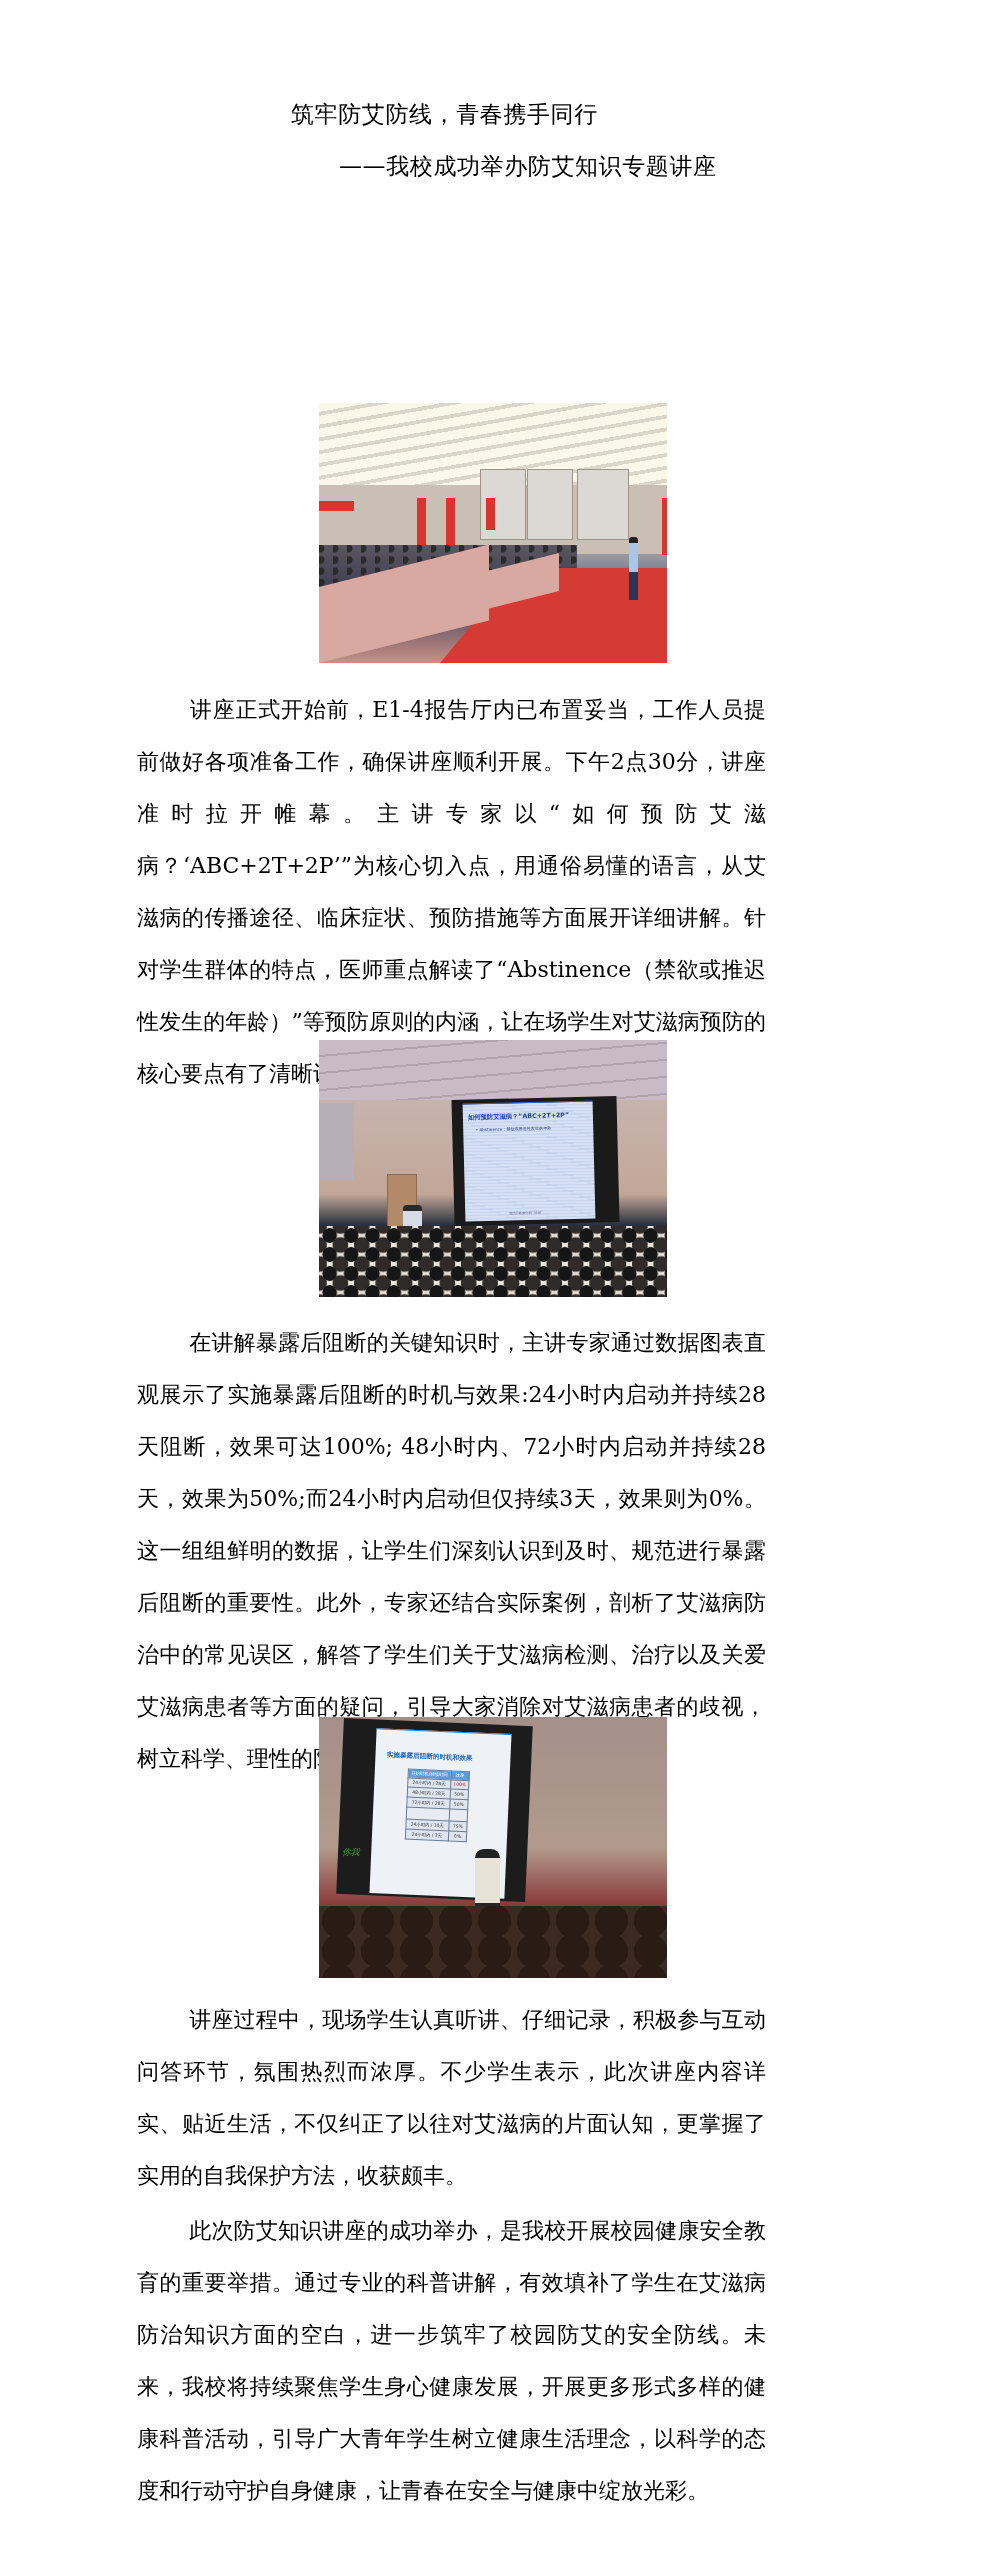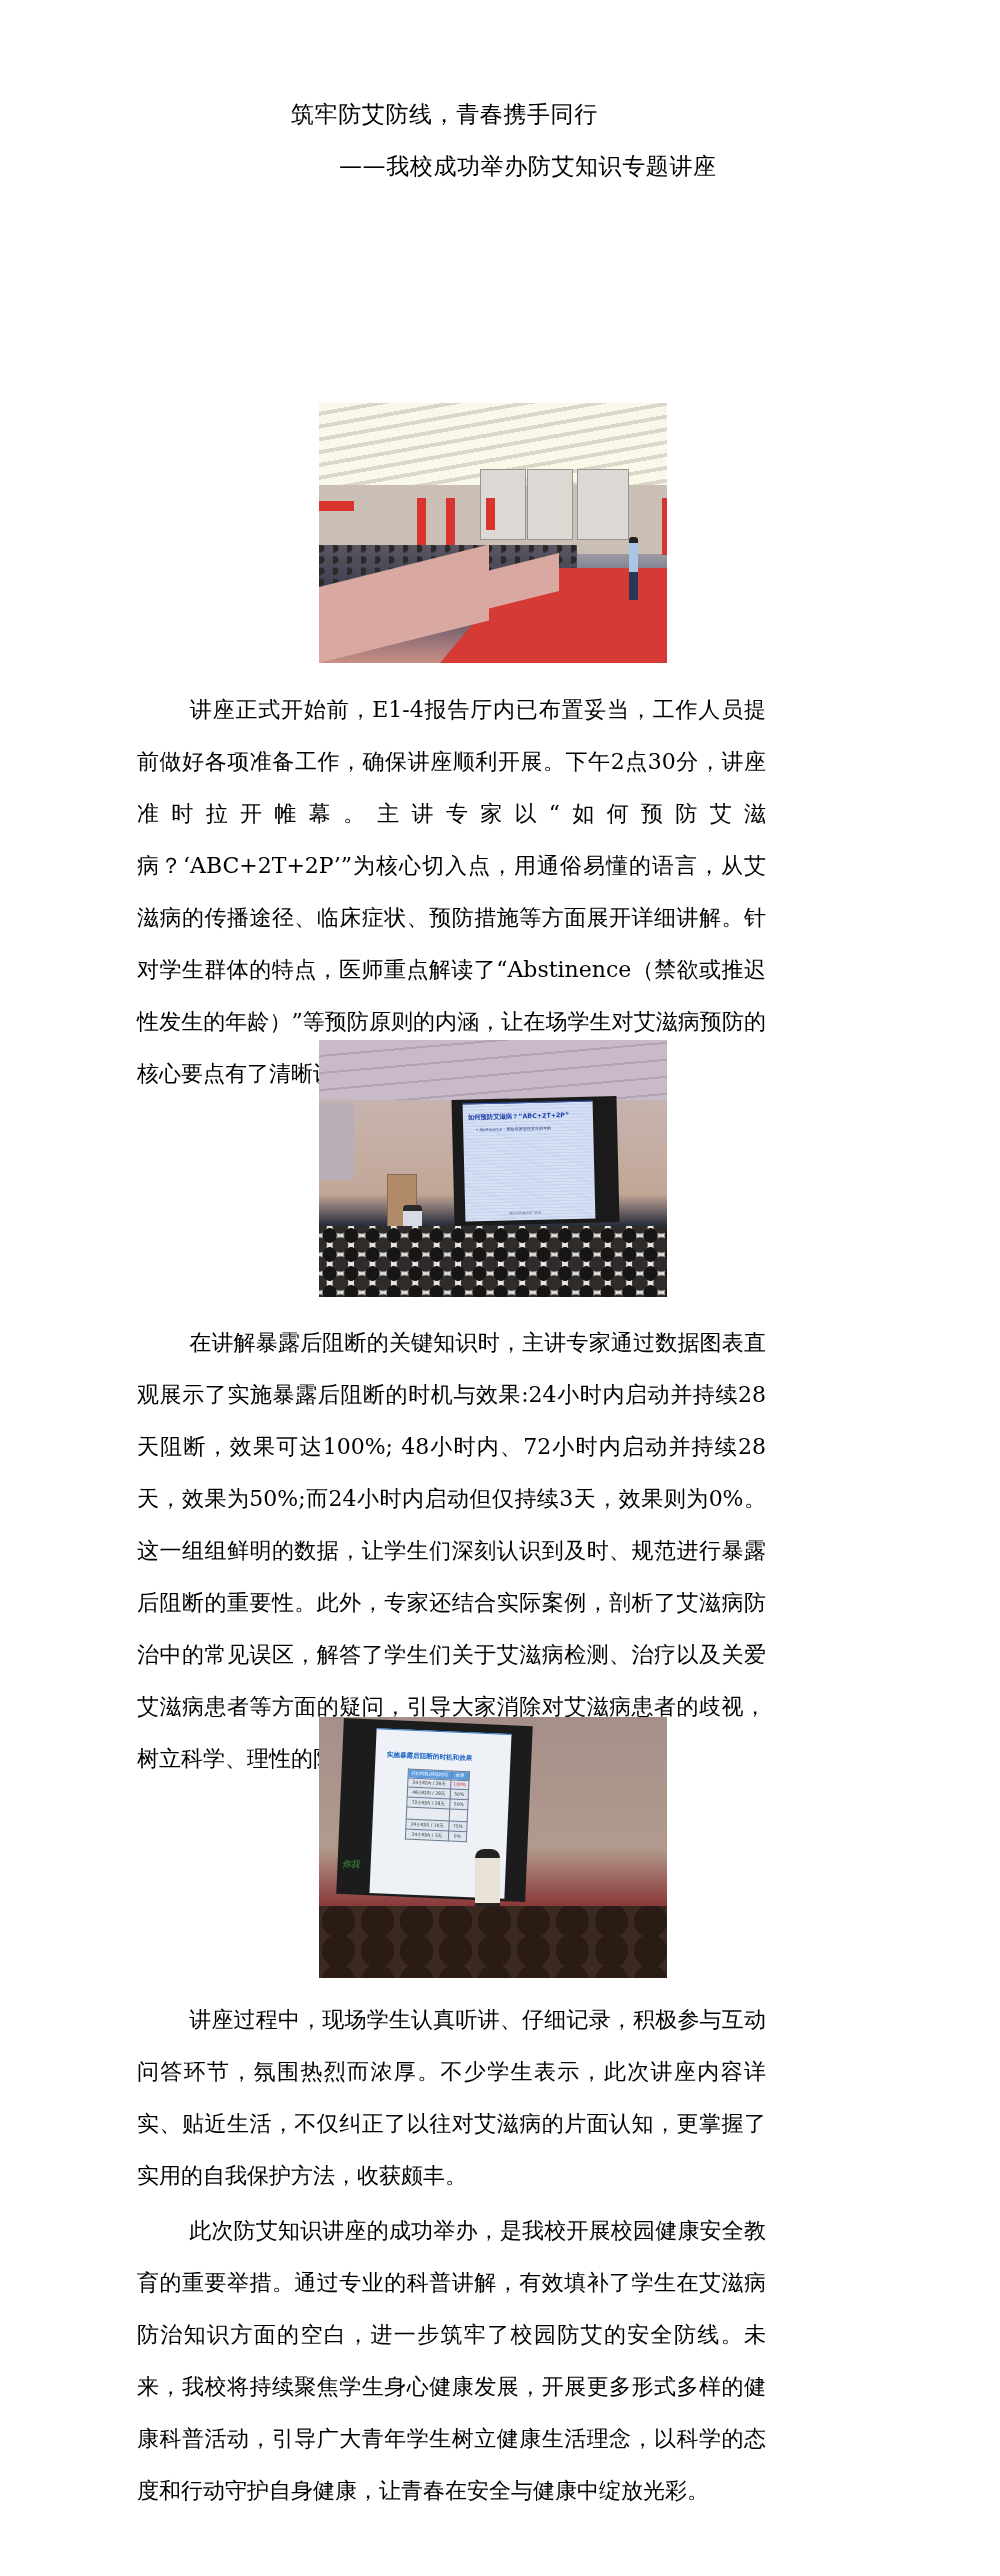--- a/index.html
+++ b/index.html
@@ -66,21 +66,21 @@
      font-family: "DejaVu Sans","Liberation Sans",sans-serif; font-size: 4.4px; color: #333; }
   .p3 th { background: #5a9be0; color: #fff; font-weight: normal; padding: 1.3px 2.5px; border: 0.6px solid #6a7a90; }
   .p3 td { background: #dfe5ee; padding: 1.9px 2.5px; border: 0.6px solid #6a7a90; text-align: center; white-space: nowrap; }
   .p3 td.hl { color: #d4232c; }
   .p3 tr.gap td { height: 7.6px; background: #e8ecf2; }
   .p3 .speaker { position: absolute; left: 156px; top: 132px; width: 25px; height: 82px;
      background: linear-gradient(#222 0 8.8px,#e8e3d6 8.8px 54px,#2a2525 54px); border-radius: 8.8px 8.8px 0 0; }
   .p3 .crowd { position: absolute; left: 0; top: 189px; width: 100%; height: 72px;
      background: radial-gradient(circle,#2a1c14 0 16.4px,transparent 17px) 0 0/39px 30px,
                  radial-gradient(circle,#3a2a22 0 15px,transparent 15.8px) 19.5px 15px/39px 30px, #d9c8b8; }
-  .p3 .logo { position: absolute; left: 23px; top: 142px; font-size: 8.8px; color: #3ca23c; font-style: italic;
+  .p3 .logo { position: absolute; left: 23px; top: 130px; font-size: 8.8px; color: #3ca23c; font-style: italic;
      font-family: Liberation Serif, serif; }
 </style>
 </head>
 <body>
 
 <div class="page">
 
   <div class="title t1">筑牢防艾防线，青春携手同行</div>
   <div class="title t2">——我校成功举办防艾知识专题讲座</div>
 

